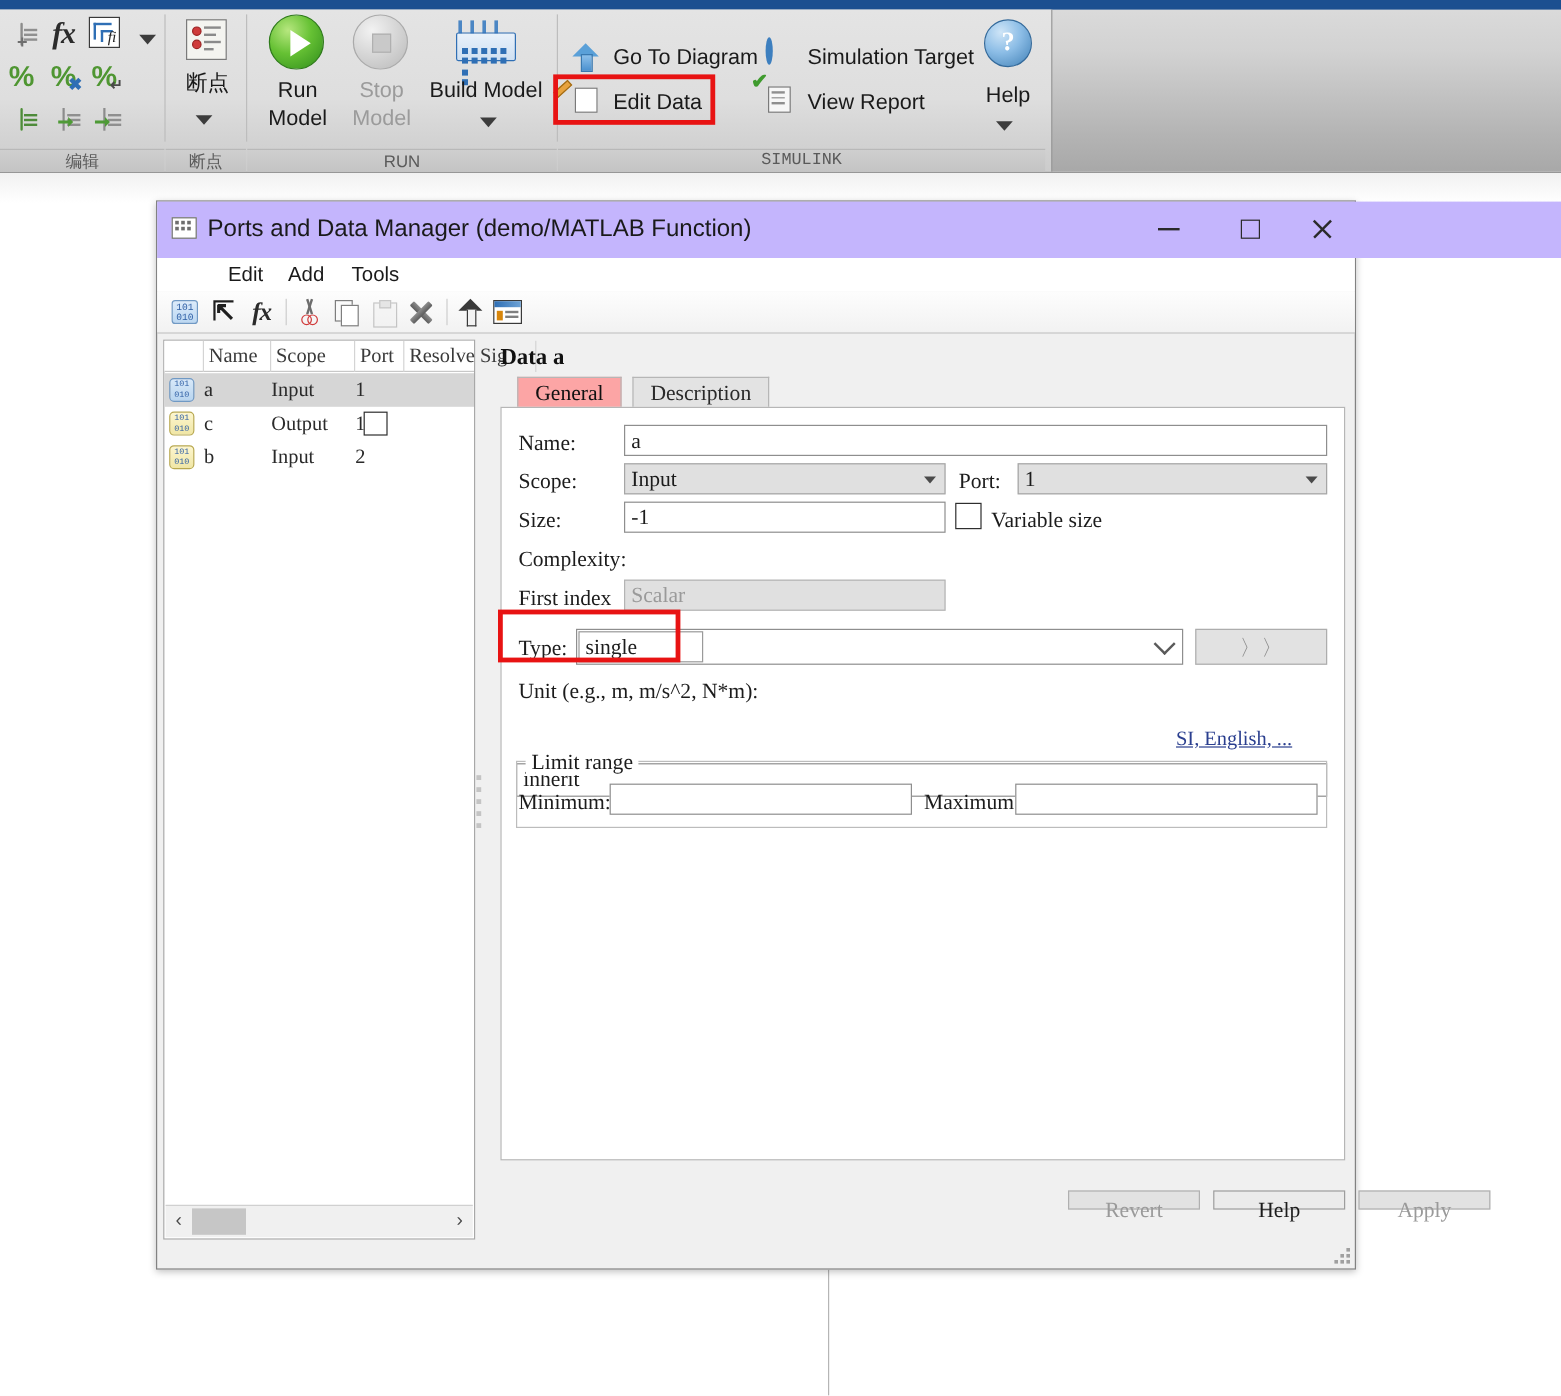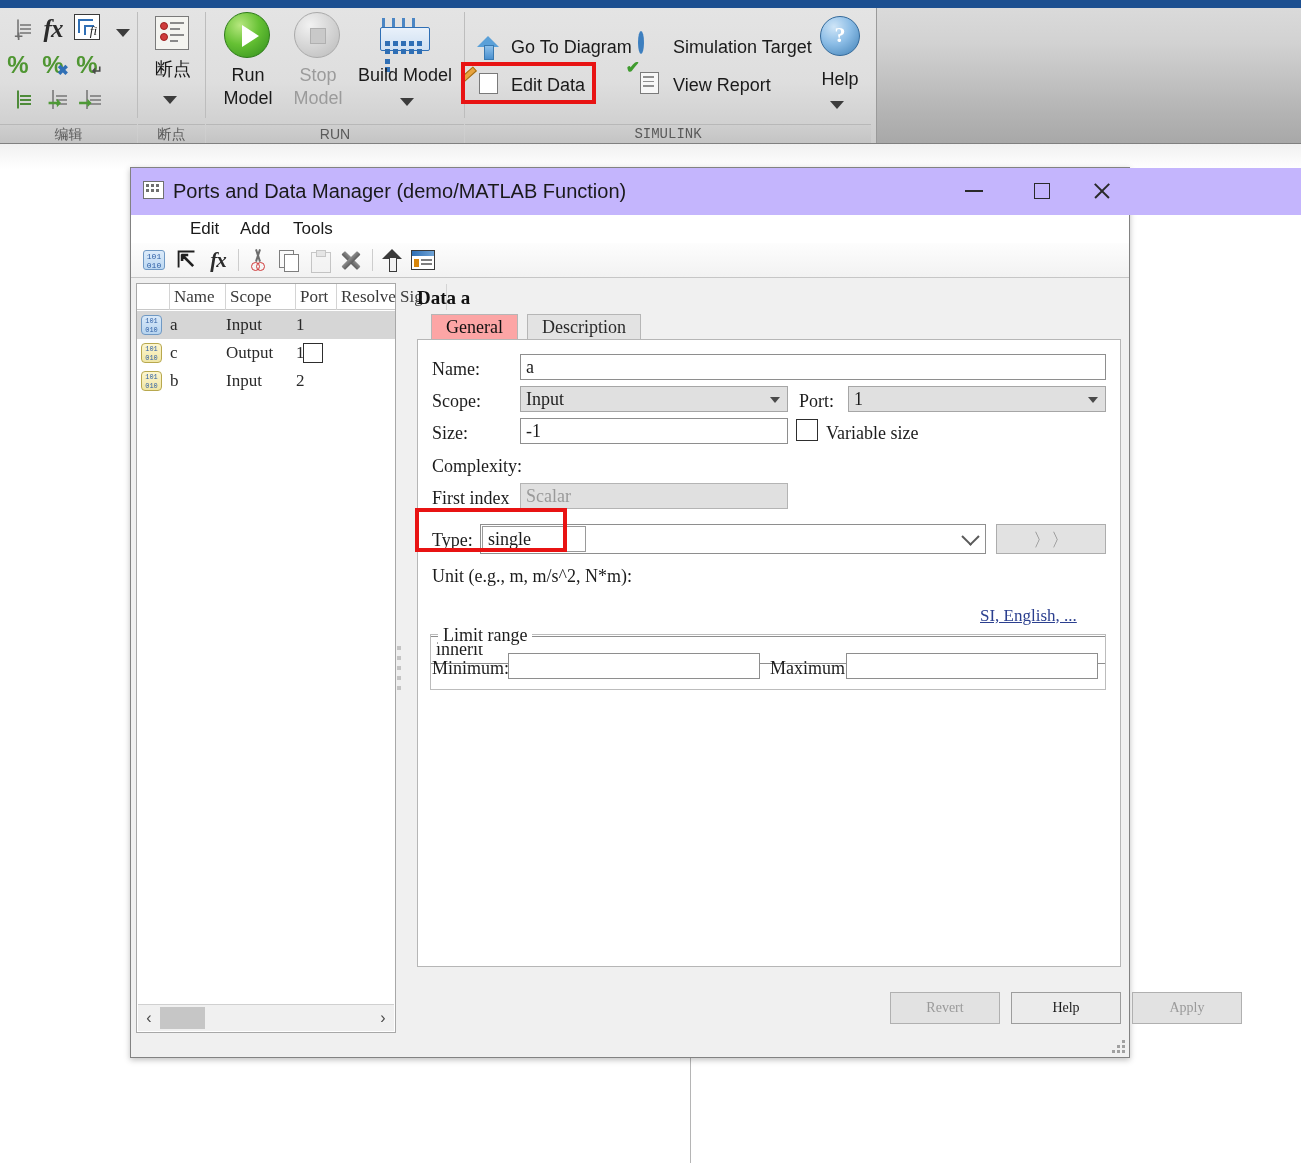--- a/index.html
+++ b/index.html
@@ -451,22 +451,22 @@
     color: #2b3f8f; text-decoration: underline; white-space: nowrap;
   }
   .groupbox {
     position: absolute; border: 1px solid #bcbcbc; box-sizing: border-box;
   }
   .groupbox-title {
     position: absolute; background: #ffffff; padding: 0 5px;
     font-family: "Liberation Serif", serif; font-size: 18px; color: #1c1c1c;
   }
   .dlgbtn {
-    position: absolute; height: 32px; background: #e2e2e2; border: 1px solid #b0b0b0;
-    box-sizing: border-box; font-family: "Liberation Serif", serif; font-size: 14px;
+    position: absolute; height: 16px; background: #e2e2e2; border: 1px solid #b0b0b0;
+    box-sizing: border-box; font-family: "Liberation Serif", serif; font-size: 18px;
     color: #9a9a9a; text-align: center; line-height: 30px;
   }
   .dlgbtn.enabled { color: #1c1c1c; background: #ebebeb; border-color: #9d9d9d; }
   .resize-grip { position: absolute; right: 4px; bottom: 4px; width: 14px; height: 14px; }
   .resize-grip i {
     position:absolute; width:3px; height:3px; background:#a0a0a0;
   }
 </style>
 </head>
 <body>

